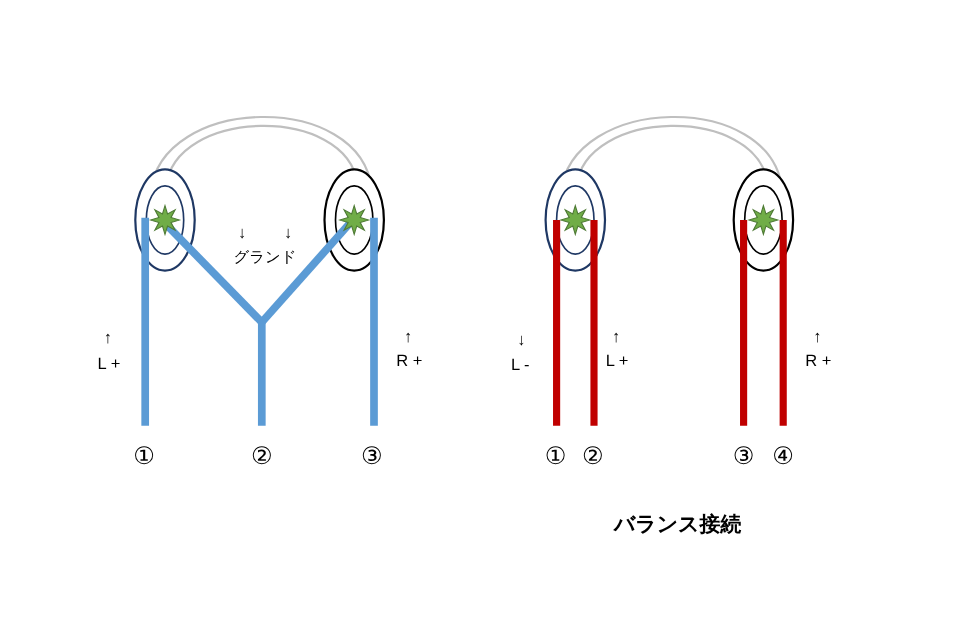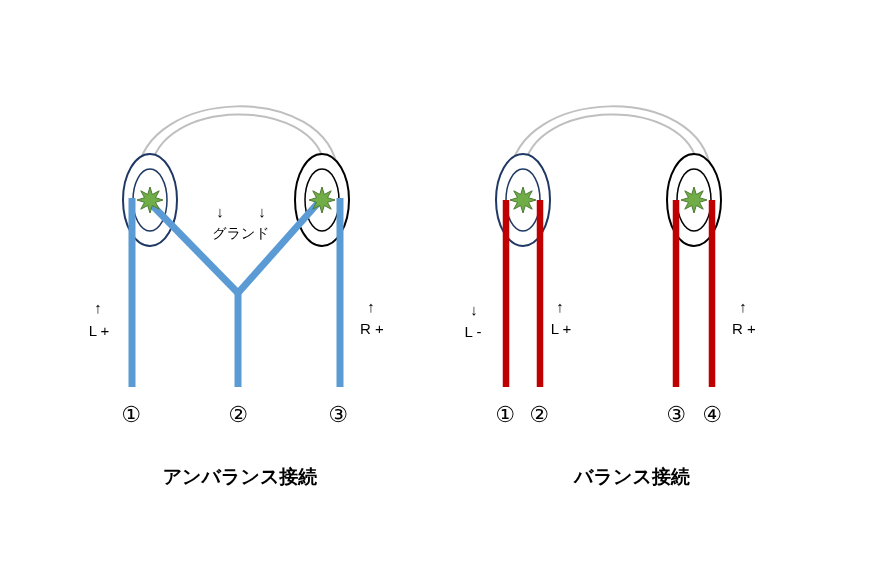--- a/index.html
+++ b/index.html
@@ -96,31 +96,30 @@
   <div class="lbl" style="left:98px; top:300px;">↑</div>
   <div class="lbl" style="left:99px; top:323px;">L +</div>
 
   <div class="lbl" style="left:371px; top:299px;">↑</div>
   <div class="lbl" style="left:372px; top:321px;">R +</div>
 
   <div class="terminal" style="left:131px;">①</div>
   <div class="terminal" style="left:238px;">②</div>
   <div class="terminal" style="left:338px;">③</div>
 
-  <div class="heading" style="left:240px;">アンバランス接続</div>
 
   <div class="lbl" style="left:474px; top:302px;">↓</div>
   <div class="lbl" style="left:473px; top:324px;">L -</div>
 
   <div class="lbl" style="left:560px; top:299px;">↑</div>
   <div class="lbl" style="left:561px; top:321px;">L +</div>
 
   <div class="lbl" style="left:743px; top:299px;">↑</div>
   <div class="lbl" style="left:744px; top:321px;">R +</div>
 
   <div class="terminal" style="left:505px;">①</div>
   <div class="terminal" style="left:539px;">②</div>
   <div class="terminal" style="left:676px;">③</div>
   <div class="terminal" style="left:712px;">④</div>
 
-  <div class="heading" style="left:616px;margin-left:16px;">バランス接続</div>
+  <div class="heading" style="left:616px;">バランス接続</div>
 
 </div>
 
 </body></html>

